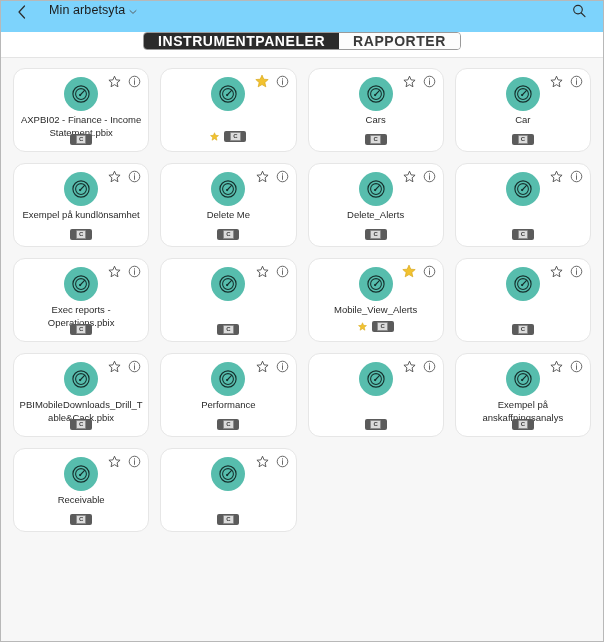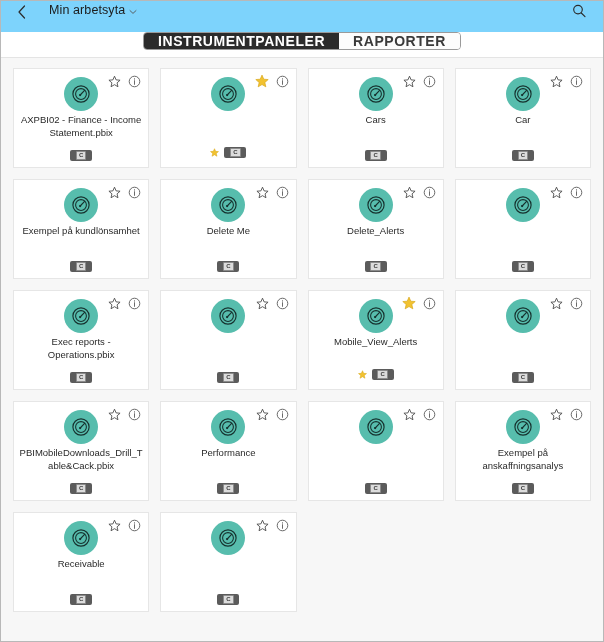--- a/index.html
+++ b/index.html
@@ -94,22 +94,22 @@
   .grid {
     display: grid;
     grid-template-columns: repeat(4, 1fr);
     gap: 11px 11px;
   }
 
   
   .card {
     background: #ffffff;
     border: 1px solid #e6e6e6;
-    border-radius: 0;
-    height: 100px;
+    border-radius: 12px;
+    height: 84px;
     position: relative;
     cursor: pointer;
     overflow: hidden;
   }
   .card-top {
     position: relative;
     height: 44px;
   }
   .card-icon {
     position: absolute;

